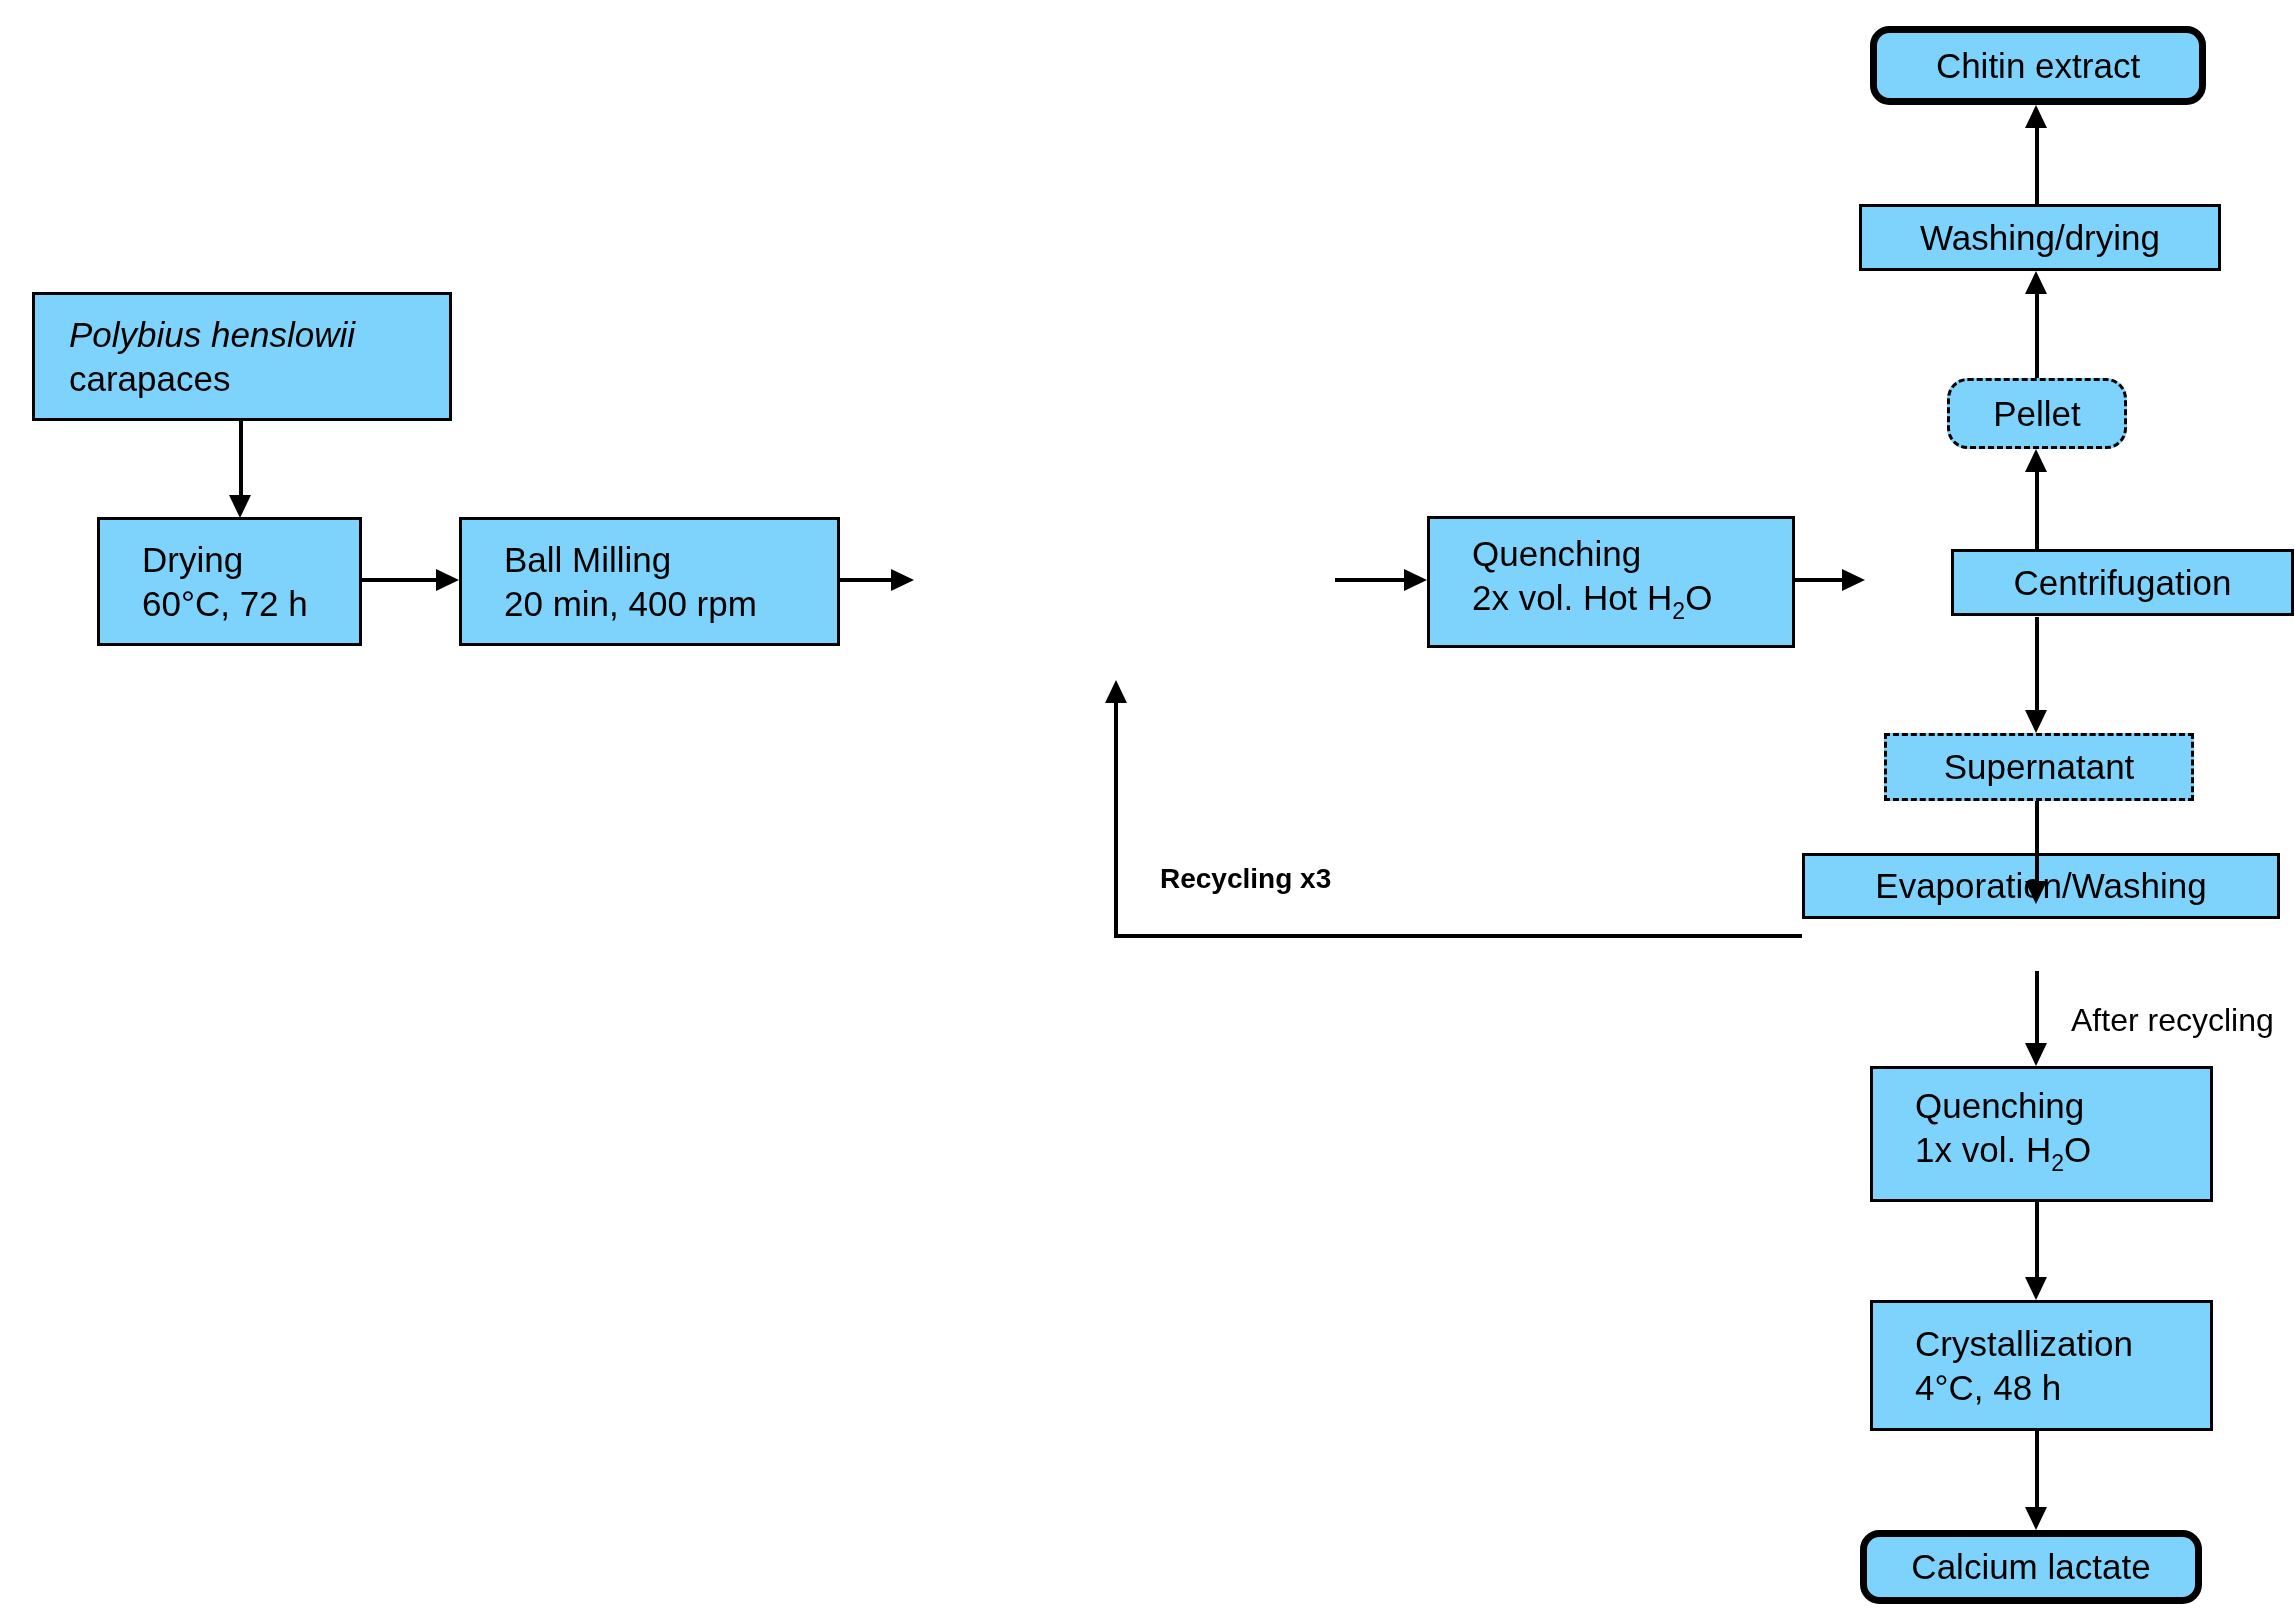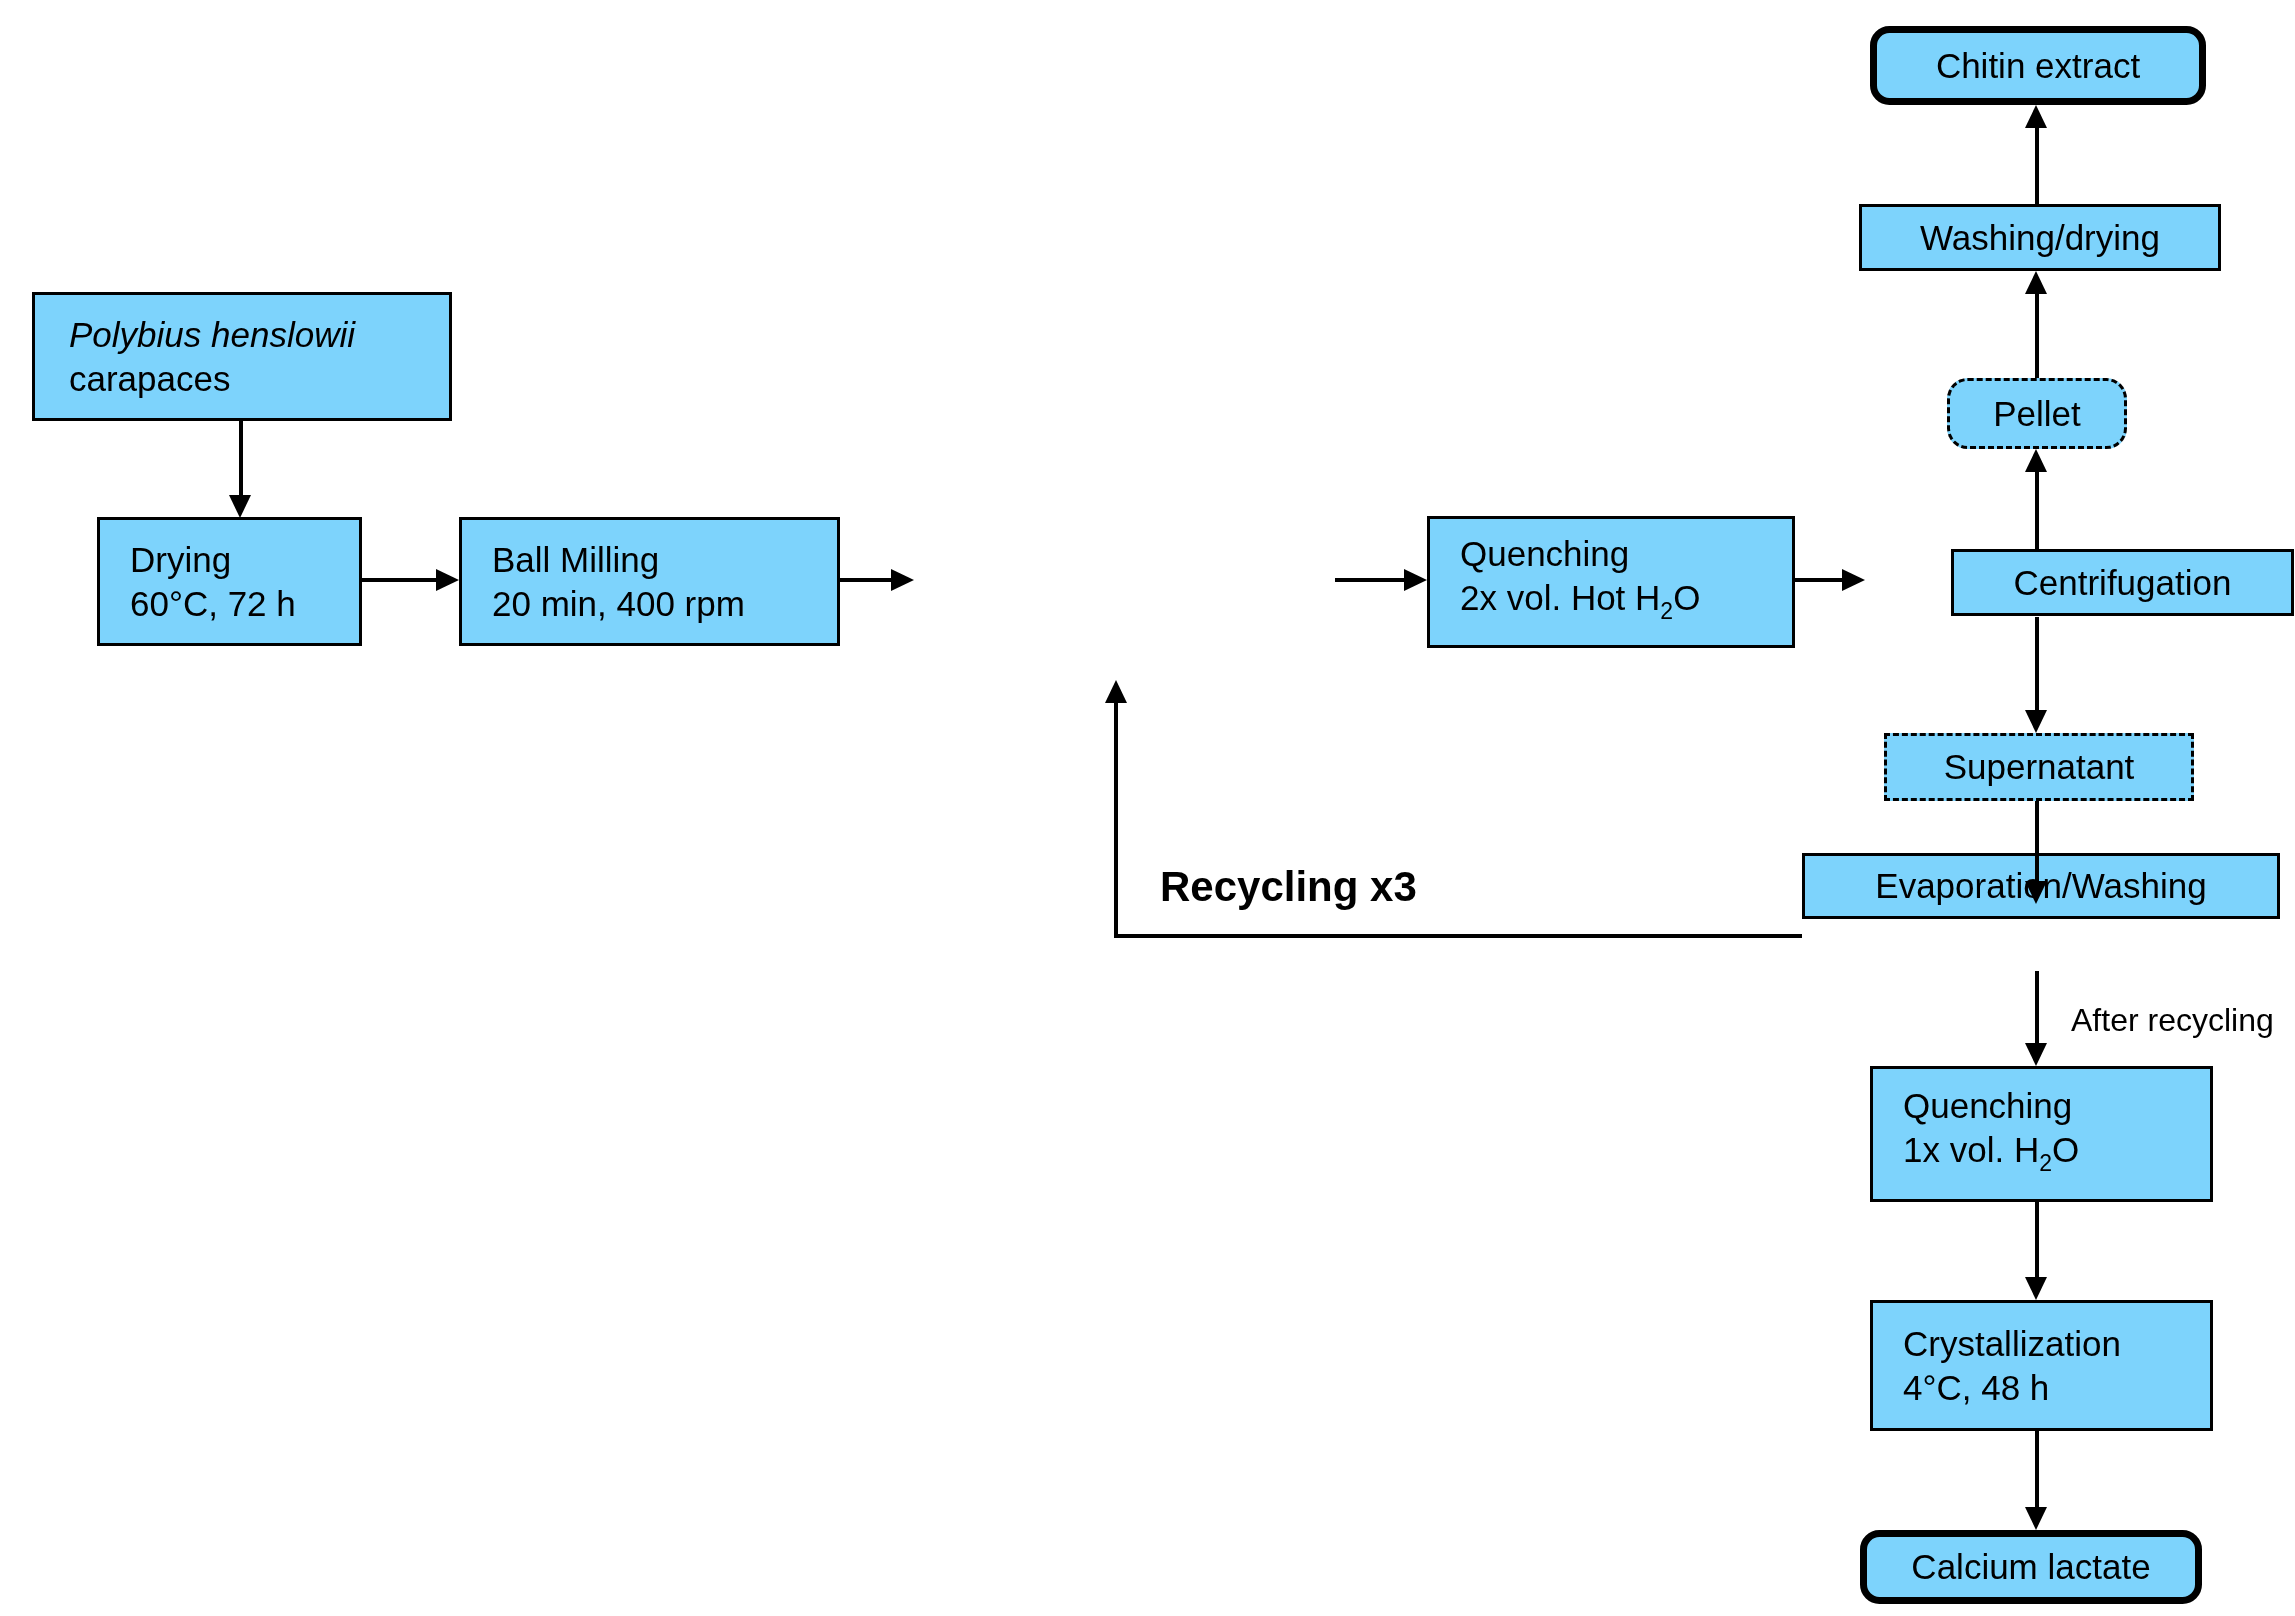--- a/index.html
+++ b/index.html
@@ -1,37 +1,37 @@
 <!DOCTYPE html>
 <html style="font-size:10.3px"><head>
 <meta charset="utf-8">
 <style>
   html,body{margin:0;padding:0;background:#ffffff;}
   .stage{position:relative;width:2295px;height:1616px;background:#ffffff;
          font-family:"Liberation Sans",sans-serif;color:#000;overflow:hidden;}
   .box{position:absolute;background:#7dd3fc;border:3.2px solid #000;box-sizing:border-box;
        display:flex;flex-direction:column;justify-content:center;}
   .box .ln{font-size:35px;line-height:44px;white-space:nowrap;}
-  .leftpad{padding-left:30px;align-items:flex-start;}
+  .leftpad{padding-left:42px;align-items:flex-start;}
   .center{align-items:center;}
   .thick{border-width:7.8px;border-radius:19.4px;}
   .dashedround{border:3.9px dashed #000;border-radius:20.7px;}
   .dashedsq{border:3.9px dashed #000;}
   .it{font-style:italic;}
   .b{font-weight:700;}
   .sub{font-size:23px;vertical-align:-9px;}
   .line{position:absolute;background:#000;}
   .head-right{position:absolute;width:0;height:0;
     border-top:11px solid transparent;border-bottom:11px solid transparent;border-left:23px solid #000;}
   .head-down{position:absolute;width:0;height:0;
     border-left:11px solid transparent;border-right:11px solid transparent;border-top:23px solid #000;}
   .head-up{position:absolute;width:0;height:0;
     border-left:11px solid transparent;border-right:11px solid transparent;border-bottom:23px solid #000;}
   .flabel{position:absolute;white-space:nowrap;}
-  .recycling{font-size:42px;font-weight:700;}
+  .recycling{font-size:28px;font-weight:700;}
   .after{font-size:32px;}
 </style>
 </head>
 <body>
 
 <div class="stage">
 
   <div class="box leftpad" style="left:32px;top:292px;width:420px;height:129px;padding-left:34px;">
     <div class="ln it">Polybius henslowii</div>
     <div class="ln">carapaces</div>

